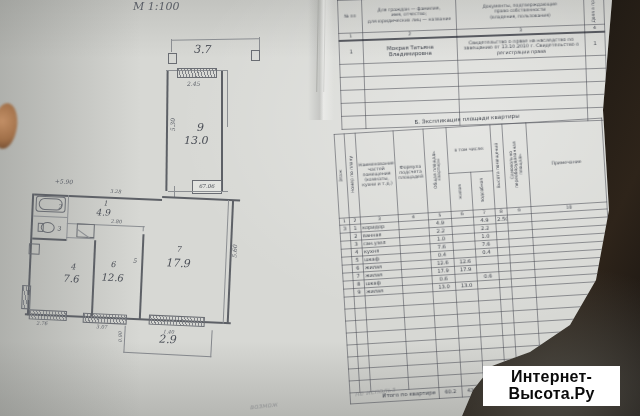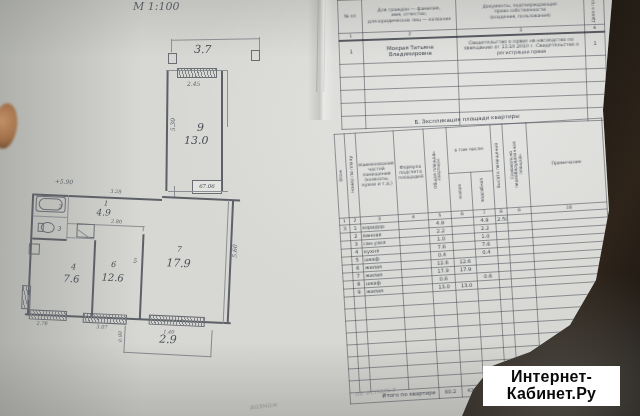--- a/index.html
+++ b/index.html
@@ -475,14 +475,14 @@
   </div>
 
   <span class="bleed" style="left:355px;top:388px;transform:rotate(-7deg);">не использ</span>
   <span class="bleed" style="left:250px;top:402px;transform:rotate(-6deg);">возмож</span>
 </div>
 
 <div class="finger"></div>
 
 <div class="watermark">
   <div>Интернет-</div>
-  <div>Кабинет.Ру</div>
+  <div>Высота.Ру</div>
 </div>
 
 </body></html>

